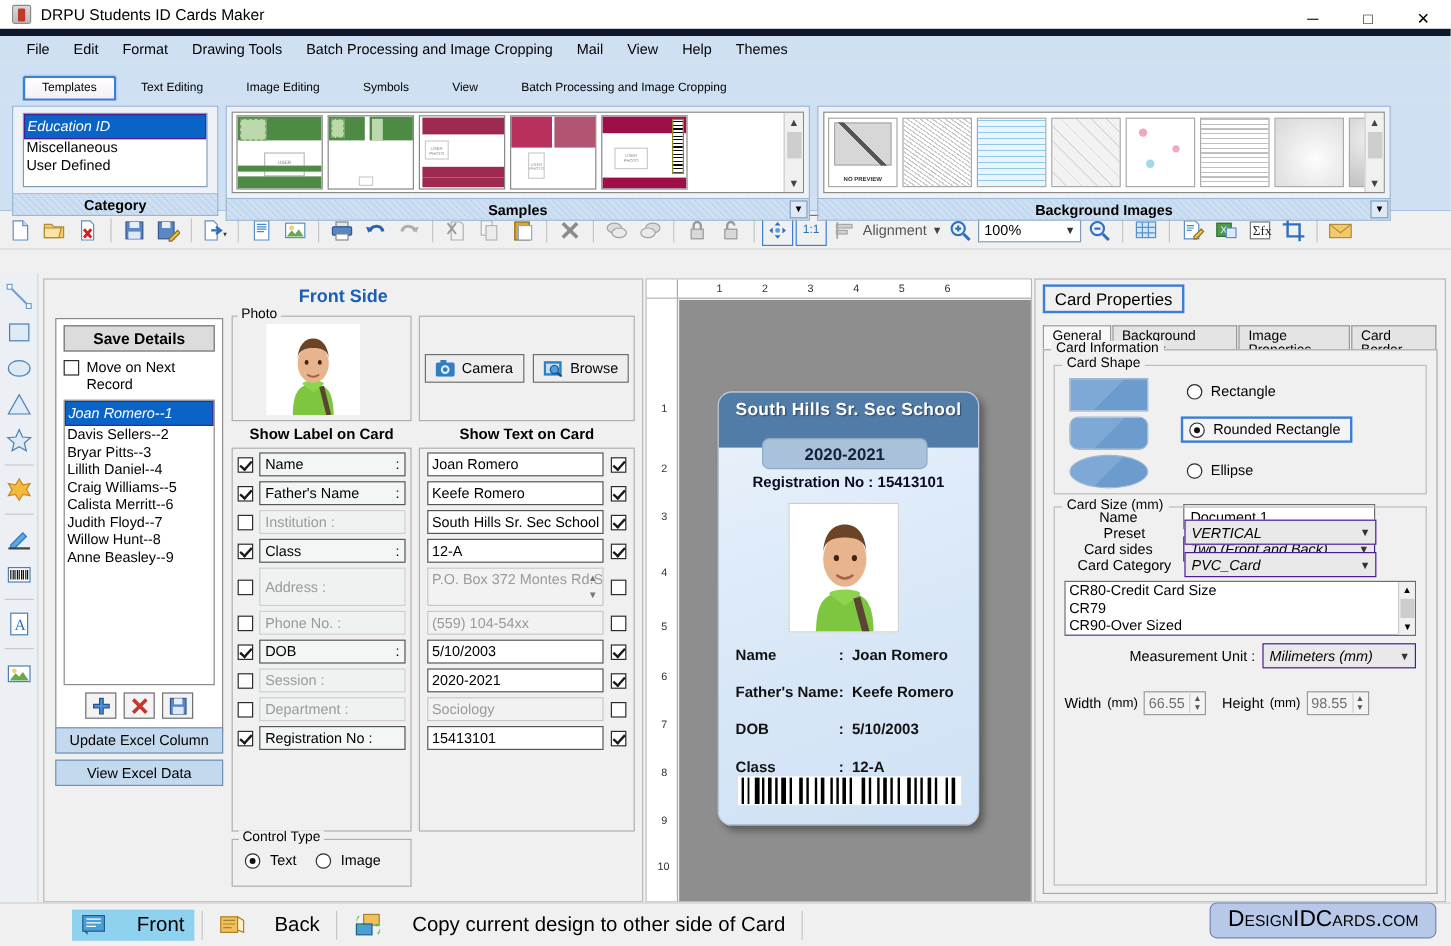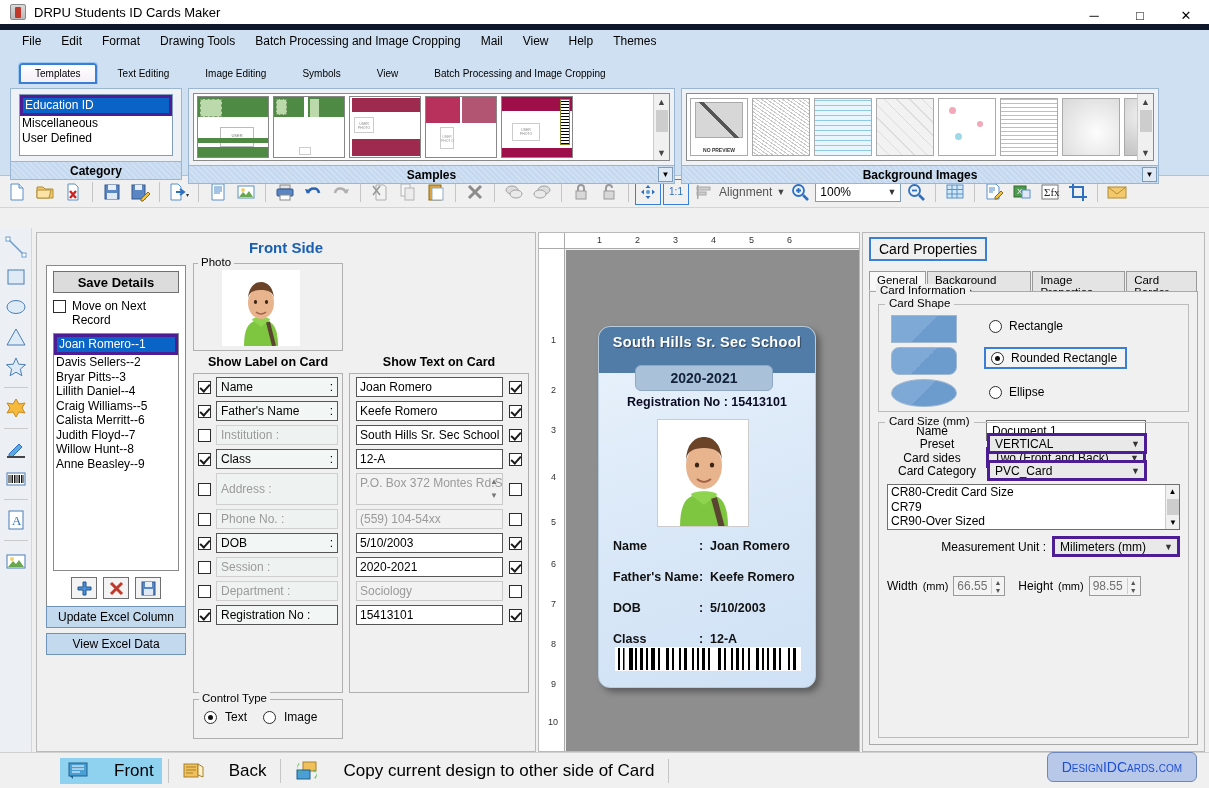--- a/index.html
+++ b/index.html
@@ -248,21 +248,21 @@
     position:absolute;left:6px;right:6px;top:58px;bottom:6px;border:1px solid #a9a9a9;background:#f0f0f0;
   }
   .grp-legend{position:absolute;top:-8px;left:6px;background:#f0f0f0;padding:0 4px;font-size:11.5px;}
   .cardshape{position:absolute;left:8px;right:8px;top:12px;height:108px;border:1px solid #bcbcbc;}
   .shape-sw{position:absolute;left:12px;width:66px;height:28px;background:linear-gradient(135deg,#7ea9d6 50%,#6c9bcd 50%);border:1px solid #9fb7cf;}
   .rrow{position:absolute;display:flex;align-items:center;gap:7px;font-size:12px;}
   .rrow.selbox{border:2px solid #3a7fd5;padding:2px 8px 2px 5px;background:#f4f4f4;}
   .frow{display:flex;align-items:center;font-size:12px;margin-top:6px;}
   .frow .lab{width:108px;text-align:center;}
   .inp{height:21px;border:1px solid #6e6e6e;background:#fff;display:flex;align-items:center;padding:0 5px;font-size:12px;}
-  .sel{height:21px;border:3px solid #4c1d95;background:#e9e9e9;display:flex;align-items:center;justify-content:space-between;padding:0 4px 0 5px;font-size:12px;}
+  .sel{height:21px;border:1px solid #4c1d95;background:#e9e9e9;display:flex;align-items:center;justify-content:space-between;padding:0 4px 0 5px;font-size:12px;font-style:italic;}
   .sel .car{font-size:9px;color:#333;}
   .sizegrp{position:absolute;left:8px;right:8px;top:130px;bottom:6px;border:1px solid #bcbcbc;}
   .stdlist{height:46px;border:1px solid #6e6e6e;background:#fff;overflow:hidden;position:relative;font-size:12px;}
   .stdlist .it{line-height:14.5px;padding-left:3px;}
   .stdlist .it.sel{background:#0a64c8;color:#fff;}
   .stdlist .sb{position:absolute;right:0;top:0;bottom:0;width:14px;background:#f0f0f0;border-left:1px solid #ccc;}
   .stdlist .sb .a{height:13px;display:flex;align-items:center;justify-content:center;font-size:8px;}
   .stdlist .sb .bar{position:absolute;top:14px;left:1px;width:12px;height:16px;background:#cdcdcd;}
   .numin{height:20px;width:52px;border:1px solid #9a9a9a;background:#f3f3f3;color:#707070;display:flex;align-items:center;padding:0 3px;font-size:12px;position:relative;}
   .numin .sp{position:absolute;right:1px;top:1px;width:12px;height:16px;display:flex;flex-direction:column;align-items:center;justify-content:space-around;font-size:7px;color:#555;border-left:1px solid #cfcfcf;}
@@ -273,21 +273,21 @@
   .statusbar{
     position:absolute;left:0;right:0;bottom:0;height:36px;background:#f0f0f0;
     border-top:1px solid #d0d0d0;display:flex;align-items:center;padding-left:60px;gap:0;
   }
   .sbtn{display:flex;align-items:center;gap:24px;padding:3px 8px;font-size:17px;}
   .sbtn.active{background:#8ed2f0;}
   .ssep{width:1px;height:24px;background:#c6c6c6;margin:0 6px;}
   .brand{
     position:absolute;right:12px;bottom:6px;height:30px;padding:0 14px;background:#b8c8e8;
     border:1px solid #6f86b8;border-radius:6px;display:flex;align-items:center;
-    font-size:14px;font-variant:small-caps;color:#1d4ed8;
+    font-size:19px;font-variant:small-caps;color:#000000;
   }
 </style>
 </head>
 <body>
 
 <div class="titlebar">
   <div class="app-icon"></div>
   <div class="title">DRPU Students ID Cards Maker</div>
   <div class="winbtns">
     <div class="winbtn">─</div>
@@ -739,20 +739,40 @@
             <rect width="78" height="76" fill="#ffffff"></rect>
             <path d="M22 76c0-20 6-26 17-26s17 6 17 26z" fill="#7ec63f"></path>
             <path d="M30 50c0-4 18-4 18 0l-9 7z" fill="#8fd44f"></path>
             <ellipse cx="39" cy="33" rx="13" ry="16" fill="#e8b48e"></ellipse>
             <path d="M26 30c0-12 6-18 13-18s13 6 13 18c0-8-6-10-13-10s-13 2-13 10z" fill="#6b4327"></path>
             <ellipse cx="33.5" cy="32" rx="1.6" ry="1.9" fill="#3a2416"></ellipse>
             <ellipse cx="44.5" cy="32" rx="1.6" ry="1.9" fill="#3a2416"></ellipse>
             <path d="M34 42q5 4 10 0" stroke="#a4624a" stroke-width="1.6" fill="none"></path>
             <path d="M46 52l6 24" stroke="#5a4630" stroke-width="4" fill="none"></path>
           </svg>
+        </div>
+      </div>
+      <div class="camgrp">
+        <div class="cbtn">
+          <svg width="16" height="14" viewBox="0 0 16 14">
+              <rect x="0" y="2" width="16" height="12" rx="2" fill="#2e7fc4"></rect>
+              <circle cx="8" cy="8" r="3.6" fill="#e8f2fb"></circle>
+              <circle cx="8" cy="8" r="2" fill="#2e7fc4"></circle>
+              <rect x="4" y="0" width="5" height="2.5" fill="#2e7fc4"></rect>
+            </svg>
+          <span>Camera</span>
+        </div>
+        <div class="cbtn">
+          <svg width="16" height="14" viewBox="0 0 16 14">
+              <rect x="0" y="1" width="15" height="12" fill="#2e7fc4"></rect>
+              <rect x="2" y="3" width="11" height="8" fill="#bfe0f7"></rect>
+              <circle cx="9" cy="8" r="3.4" fill="#4aa3e0" stroke="#1d4f80"></circle>
+              <path d="M11.5 10.5l3.5 3.5" stroke="#1d4f80" stroke-width="2"></path>
+            </svg>
+          <span>Browse</span>
         </div>
       </div>
 
       <div class="colhdr" style="left:0;width:150px;text-align:center">Show Label on Card</div>
       <div class="colhdr" style="left:156px;right:0;text-align:center">Show Text on Card</div>
 
       <div class="labelbox">
         <div class="lrow">
           <div class="cb on"></div>
           <div class="lfield">

